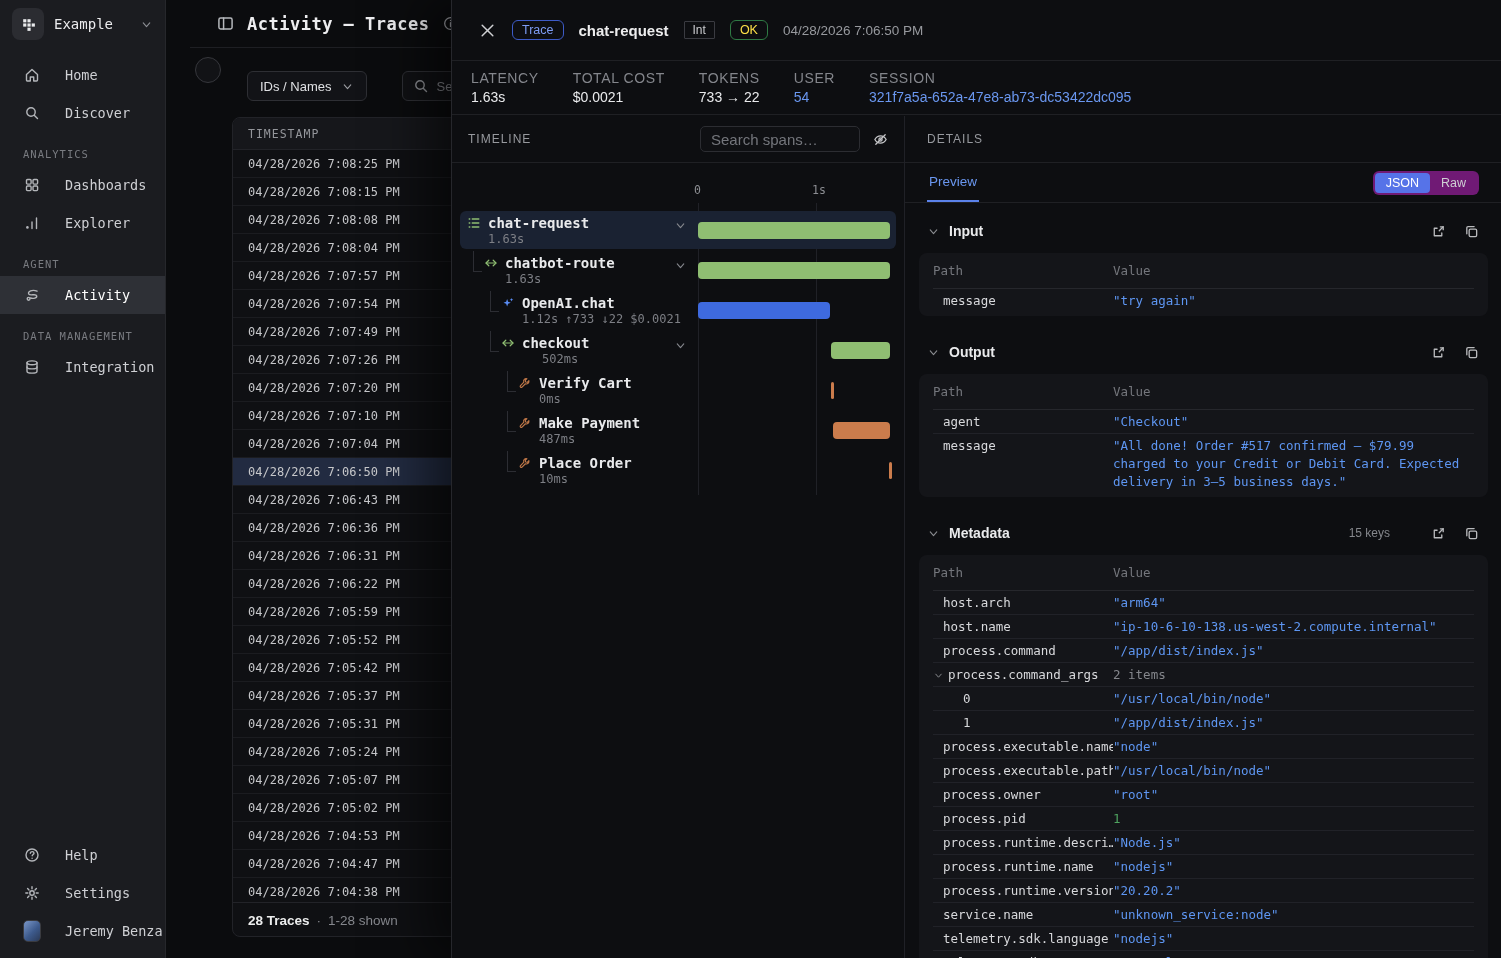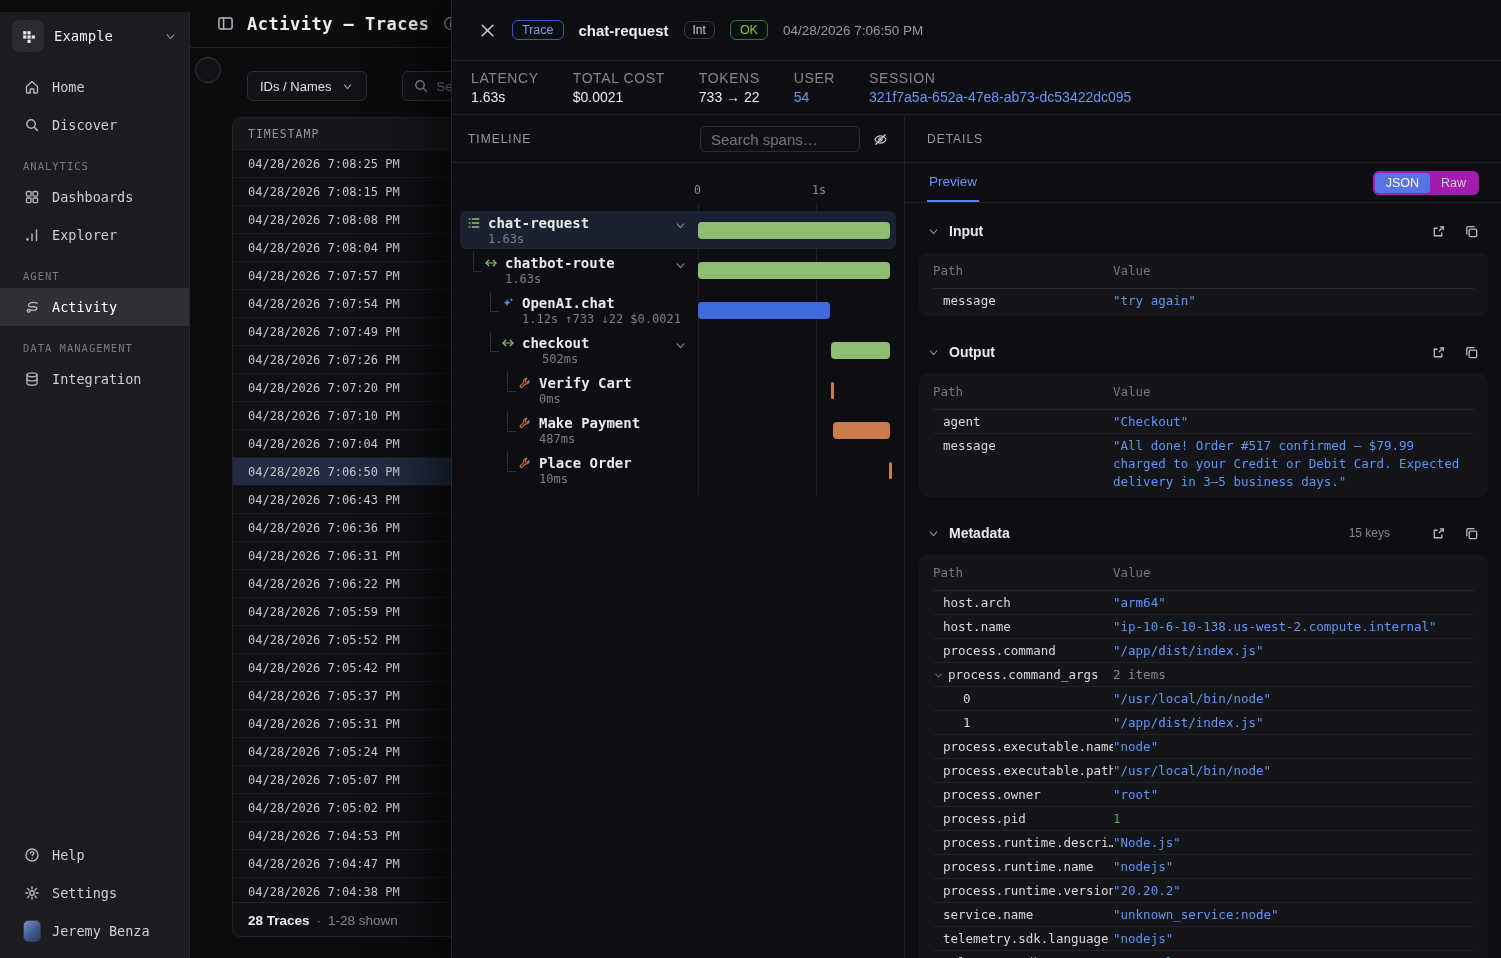--- a/index.html
+++ b/index.html
@@ -2,26 +2,26 @@
 <html><head>
 <meta charset="utf-8">
 <style>
   * { margin:0; padding:0; box-sizing:border-box; }
   html,body { background:#000; }
   body { font-family:"Liberation Sans", sans-serif; }
 
   .app { position:relative; width:1501px; height:958px; overflow:hidden; background:#0b0c0e; color:#e9eaec; }
 
   
-  .sidebar { position:absolute; left:0; top:12px; bottom:0; width:190px; background:#1b1c20; border-right:1px solid #26272b; display:flex; flex-direction:column; }
+  .sidebar { position:absolute; left:0; top:0; bottom:0; width:166px; background:#1b1c20; border-right:1px solid #26272b; display:flex; flex-direction:column; }
   .ws { height:48px; display:flex; align-items:center; gap:10px; padding:0 12px; cursor:pointer; }
   .ws-logo { width:32px; height:32px; border-radius:8px; background:#2b2c31; display:flex; align-items:center; justify-content:center; }
   .ws-name { font-family:"DejaVu Sans Mono", monospace; font-size:14px; color:#ececee; flex:1; }
   .nav { padding-top:8px; flex:1; }
-  .nav-item { height:38px; display:flex; align-items:center; gap:11px; padding-left:23px; font-family:"DejaVu Sans Mono", monospace; font-size:13.5px; color:#cfd0d4; cursor:pointer; }
+  .nav-item { height:38px; display:flex; align-items:center; gap:24px; padding-left:23px; font-family:"DejaVu Sans Mono", monospace; font-size:13.5px; color:#cfd0d4; cursor:pointer; }
   .nav-item .ic { width:18px; height:18px; display:flex; align-items:center; justify-content:center; color:#b4b6ba; }
   .nav-item.active { background:#2e3036; color:#ffffff; }
   .nav-group { margin:16px 0 6px 23px; font-family:"DejaVu Sans Mono", monospace; font-size:10.5px; letter-spacing:1px; color:#797b80; }
   .sidebar-bottom { padding-bottom:8px; }
   .avatar { width:22px; height:22px; border-radius:5px; border:1px solid #3a3b40; background:linear-gradient(135deg,#7a97c9 0%,#3d5a8c 55%,#2b3a57 100%); }
 
   
   .main { position:absolute; left:190px; top:0; right:0; bottom:0; background:#0b0c0e; }
   .main-header { height:48px; display:flex; align-items:center; gap:13px; padding-left:27px; border-bottom:1px solid #1e1f23; }
   .main-title { font-family:"DejaVu Sans Mono", monospace; font-size:17px; font-weight:bold; color:#ededef; letter-spacing:.5px; }
@@ -40,22 +40,22 @@
   .t-footer { height:36px; display:flex; align-items:center; gap:7px; padding-left:15px; border-top:1px solid #222328; font-size:13.5px; }
   .t-count { color:#eceded; font-weight:bold; }
   .t-shown { color:#85878d; }
 
   
   .trace-panel { position:absolute; left:451px; top:0; width:1050px; height:958px; background:#0d0e11; border-left:1px solid #26272c; box-shadow:-24px 0 48px rgba(0,0,0,.55); }
   .p-header { height:61px; display:flex; align-items:center; gap:15px; padding:0 25px; border-bottom:1px solid #1f2024; }
   .close-btn { width:20px; height:20px; color:#cfd0d3; display:flex; align-items:center; justify-content:center; cursor:pointer; }
   .badge { font-size:12.5px; border-radius:6px; padding:2px 9px; }
   .badge-trace { color:#7e9df5; border:1px solid #3d5bc7; }
-  .badge-env { color:#c9cacd; border:1px solid #3a3b41; border-radius:7px; padding:1px 8px; font-size:12px; }
-  .badge-ok { color:#84cc16; border:1px solid #2f7a44; }
+  .badge-env { color:#c9cacd; border:1px solid #3a3b41; border-radius:1px; padding:1px 8px; font-size:12px; }
+  .badge-ok { color:#fde047; border:1px solid #2f7a44; }
   .p-title { font-size:15px; font-weight:600; color:#ededee; }
   .p-time { font-size:13.5px; color:#97999e; }
 
   .p-stats { height:54px; display:flex; align-items:center; gap:34px; padding:0 19px; border-bottom:1px solid #1f2024; }
   .stat .s-label { font-size:14px; letter-spacing:.6px; color:#84868c; margin-bottom:3px; }
   .stat .s-value { font-size:14px; color:#e9eaec; }
   .stat .s-value.link { color:#6a97f0; cursor:pointer; }
 
   .p-body { position:absolute; top:116px; bottom:0; left:0; right:0; display:flex; }
   .timeline-col { width:452px; position:relative; }
@@ -78,21 +78,21 @@
   .span-main { position:absolute; top:4px; display:flex; align-items:center; gap:7px; }
   .span-ic { width:15px; height:15px; display:flex; align-items:center; justify-content:center; }
   .span-name { font-family:"DejaVu Sans Mono", monospace; font-size:14px; font-weight:bold; color:#e9eaec; white-space:nowrap; }
   .span-dur { position:absolute; top:21px; font-family:"DejaVu Sans Mono", monospace; font-size:12px; color:#7d7f85; white-space:nowrap; }
   .span-chev { position:absolute; left:222px; top:7px; color:#85878d; }
   .span-bar { position:absolute; top:11px; height:17px; border-radius:4px; }
   .c-green { color:#8fbe72; } .c-blue { color:#5a8df5; } .c-orange { color:#c07848; }
 
   .tabs-row { height:40px; display:flex; align-items:center; padding:0 22px; border-bottom:1px solid #1f2024; }
   .tab { height:100%; display:flex; align-items:center; font-size:13.5px; color:#6a97f0; border-bottom:2px solid #5b82ea; padding:0 2px; cursor:pointer; }
-  .seg { margin-left:auto; background:#a21caf; border-radius:6px; padding:2px; display:flex; }
+  .seg { margin-left:auto; background:#701a75; border-radius:6px; padding:2px; display:flex; }
   .seg button { font-family:"Liberation Sans", sans-serif; font-size:12.5px; border:none; background:transparent; color:#cfd0d4; padding:3px 11px; border-radius:4px; cursor:pointer; }
   .seg button.active { background:#5673e8; color:#ffffff; }
 
   .sections { flex:1; overflow:hidden; padding-top:12px; }
   .section { margin-bottom:20px; }
   .s-head { height:32px; display:flex; align-items:center; gap:9px; padding:0 22px; }
   .s-chev { color:#8a8c90; display:flex; cursor:pointer; }
   .s-title { font-size:14px; font-weight:600; color:#e9eaec; }
   .s-badge { margin-left:auto; font-size:12px; color:#85878c; margin-right:18px; }
   .s-icons { display:flex; gap:18px; margin-left:14px; color:#b9babd; }

